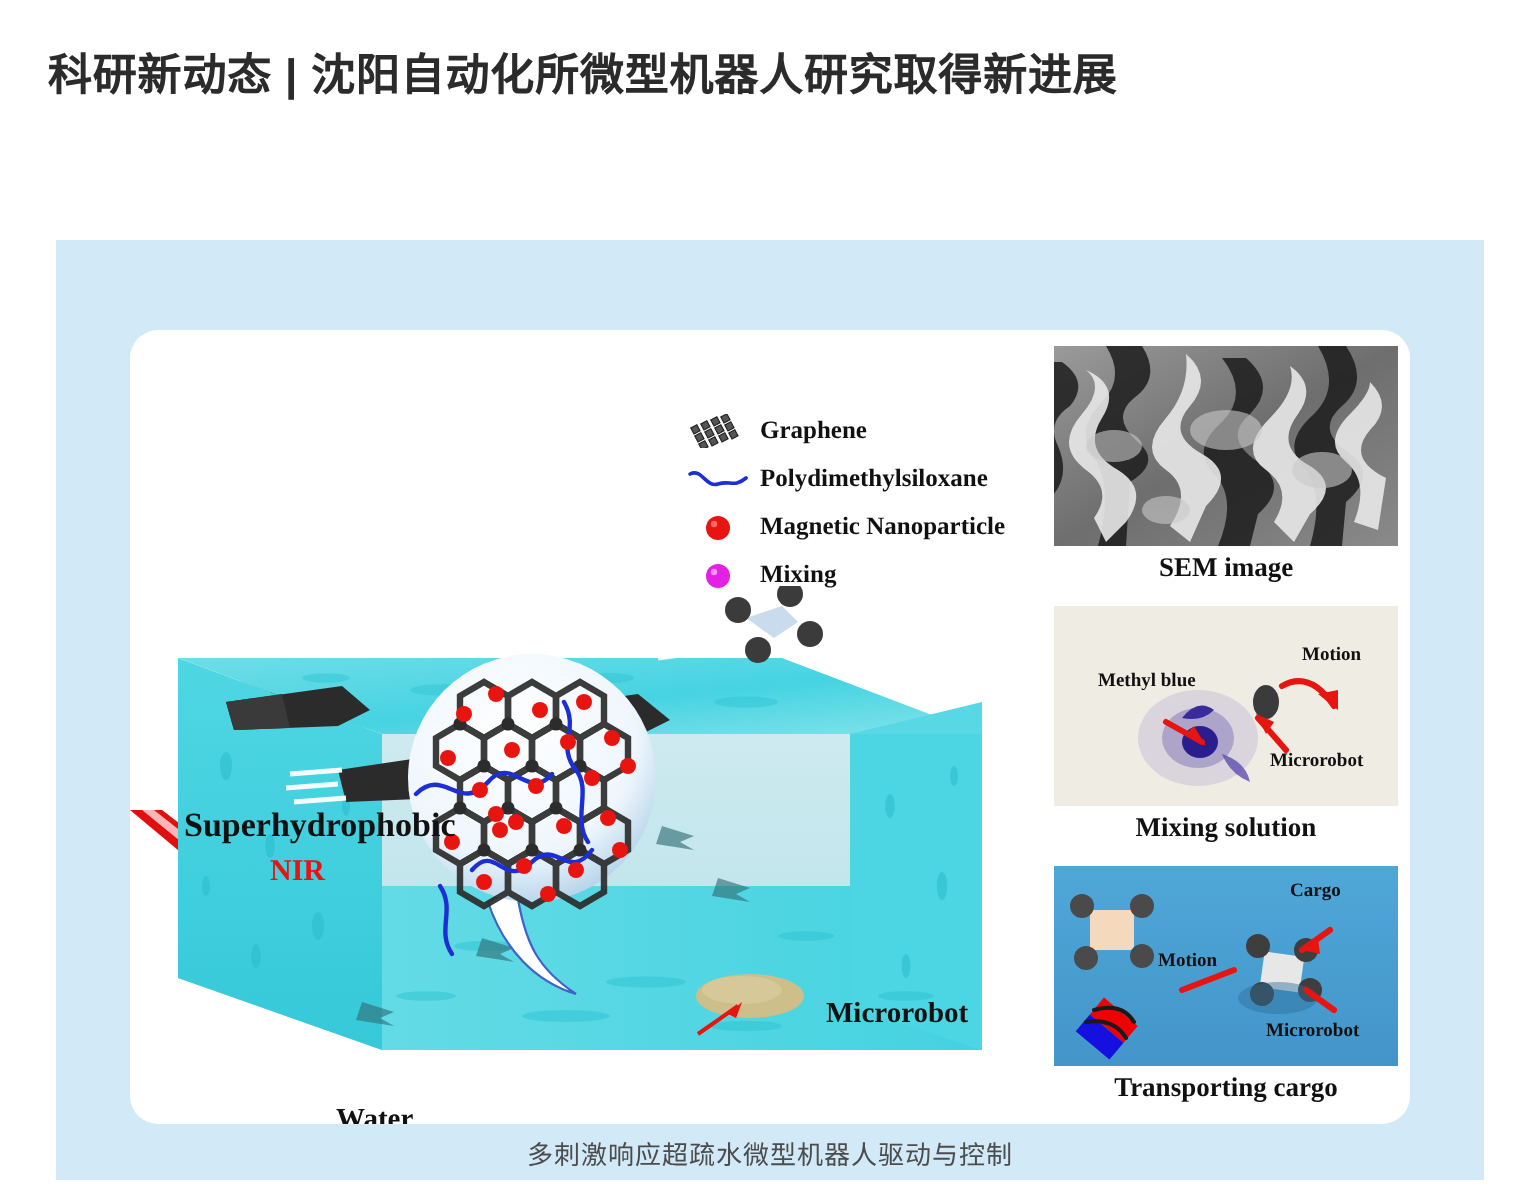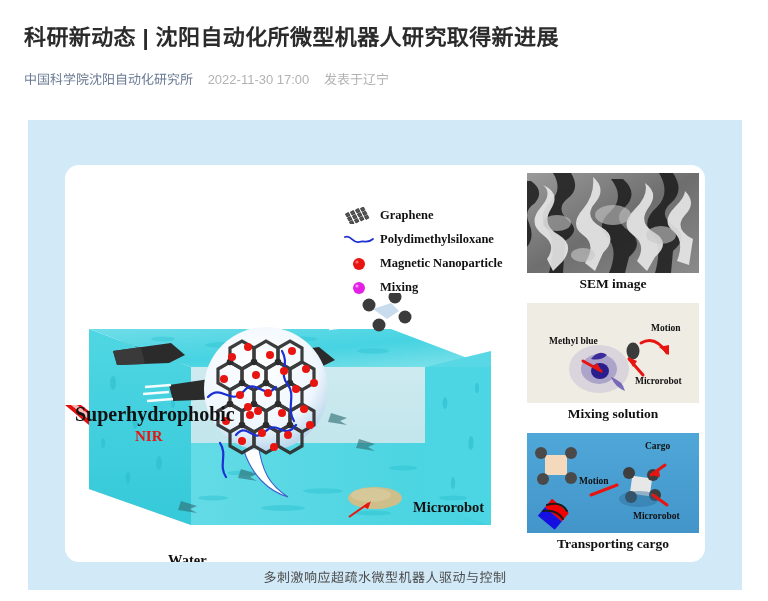--- a/index.html
+++ b/index.html
@@ -103,21 +103,21 @@
     height: 250px;
   }
 
   .lbl {
     position: absolute;
     font-family: "Liberation Serif", "DejaVu Serif", serif;
     font-weight: bold;
     color: #111;
     white-space: nowrap;
   }
-  .lbl-superhydrophobic { left: 10px; top: 238px; font-size: 20px; }
+  .lbl-superhydrophobic { left: 27px; top: 238px; font-size: 17px; }
   .lbl-nir { left: 53px; top: 263px; font-size: 15px; color: #e8140f; margin-left: 17px; }
   .lbl-water { left: 103px; top: 387px; font-size: 14.5px; }
   .lbl-microrobot { left: 348px; top: 334px; font-size: 14.5px; }
 
   
   .droplet-photo {
     position: absolute;
     left: 26px;
     top: 168px;
     width: 102px;
@@ -200,25 +200,20 @@
   }
   .cargo-img .mini-lbl { color: #111; }
 </style>
 </head>
 <body>
 
 <div class="article">
 
   <div class="article-header">
     <h1 class="article-title">科研新动态 | 沈阳自动化所微型机器人研究取得新进展</h1>
-    <div class="meta-row">
-      <span class="meta-source">中国科学院沈阳自动化研究所</span>
-      <span class="meta-date">2022-11-30 17:00</span>
-      <span class="meta-region">发表于辽宁</span>
-    </div>
   </div>
 
   <div class="figure-wrap">
 
     <div class="figure-card">
 
       <div class="illus">
 
         <svg class="droplet-photo" viewBox="0 0 102 78">
           <defs>

